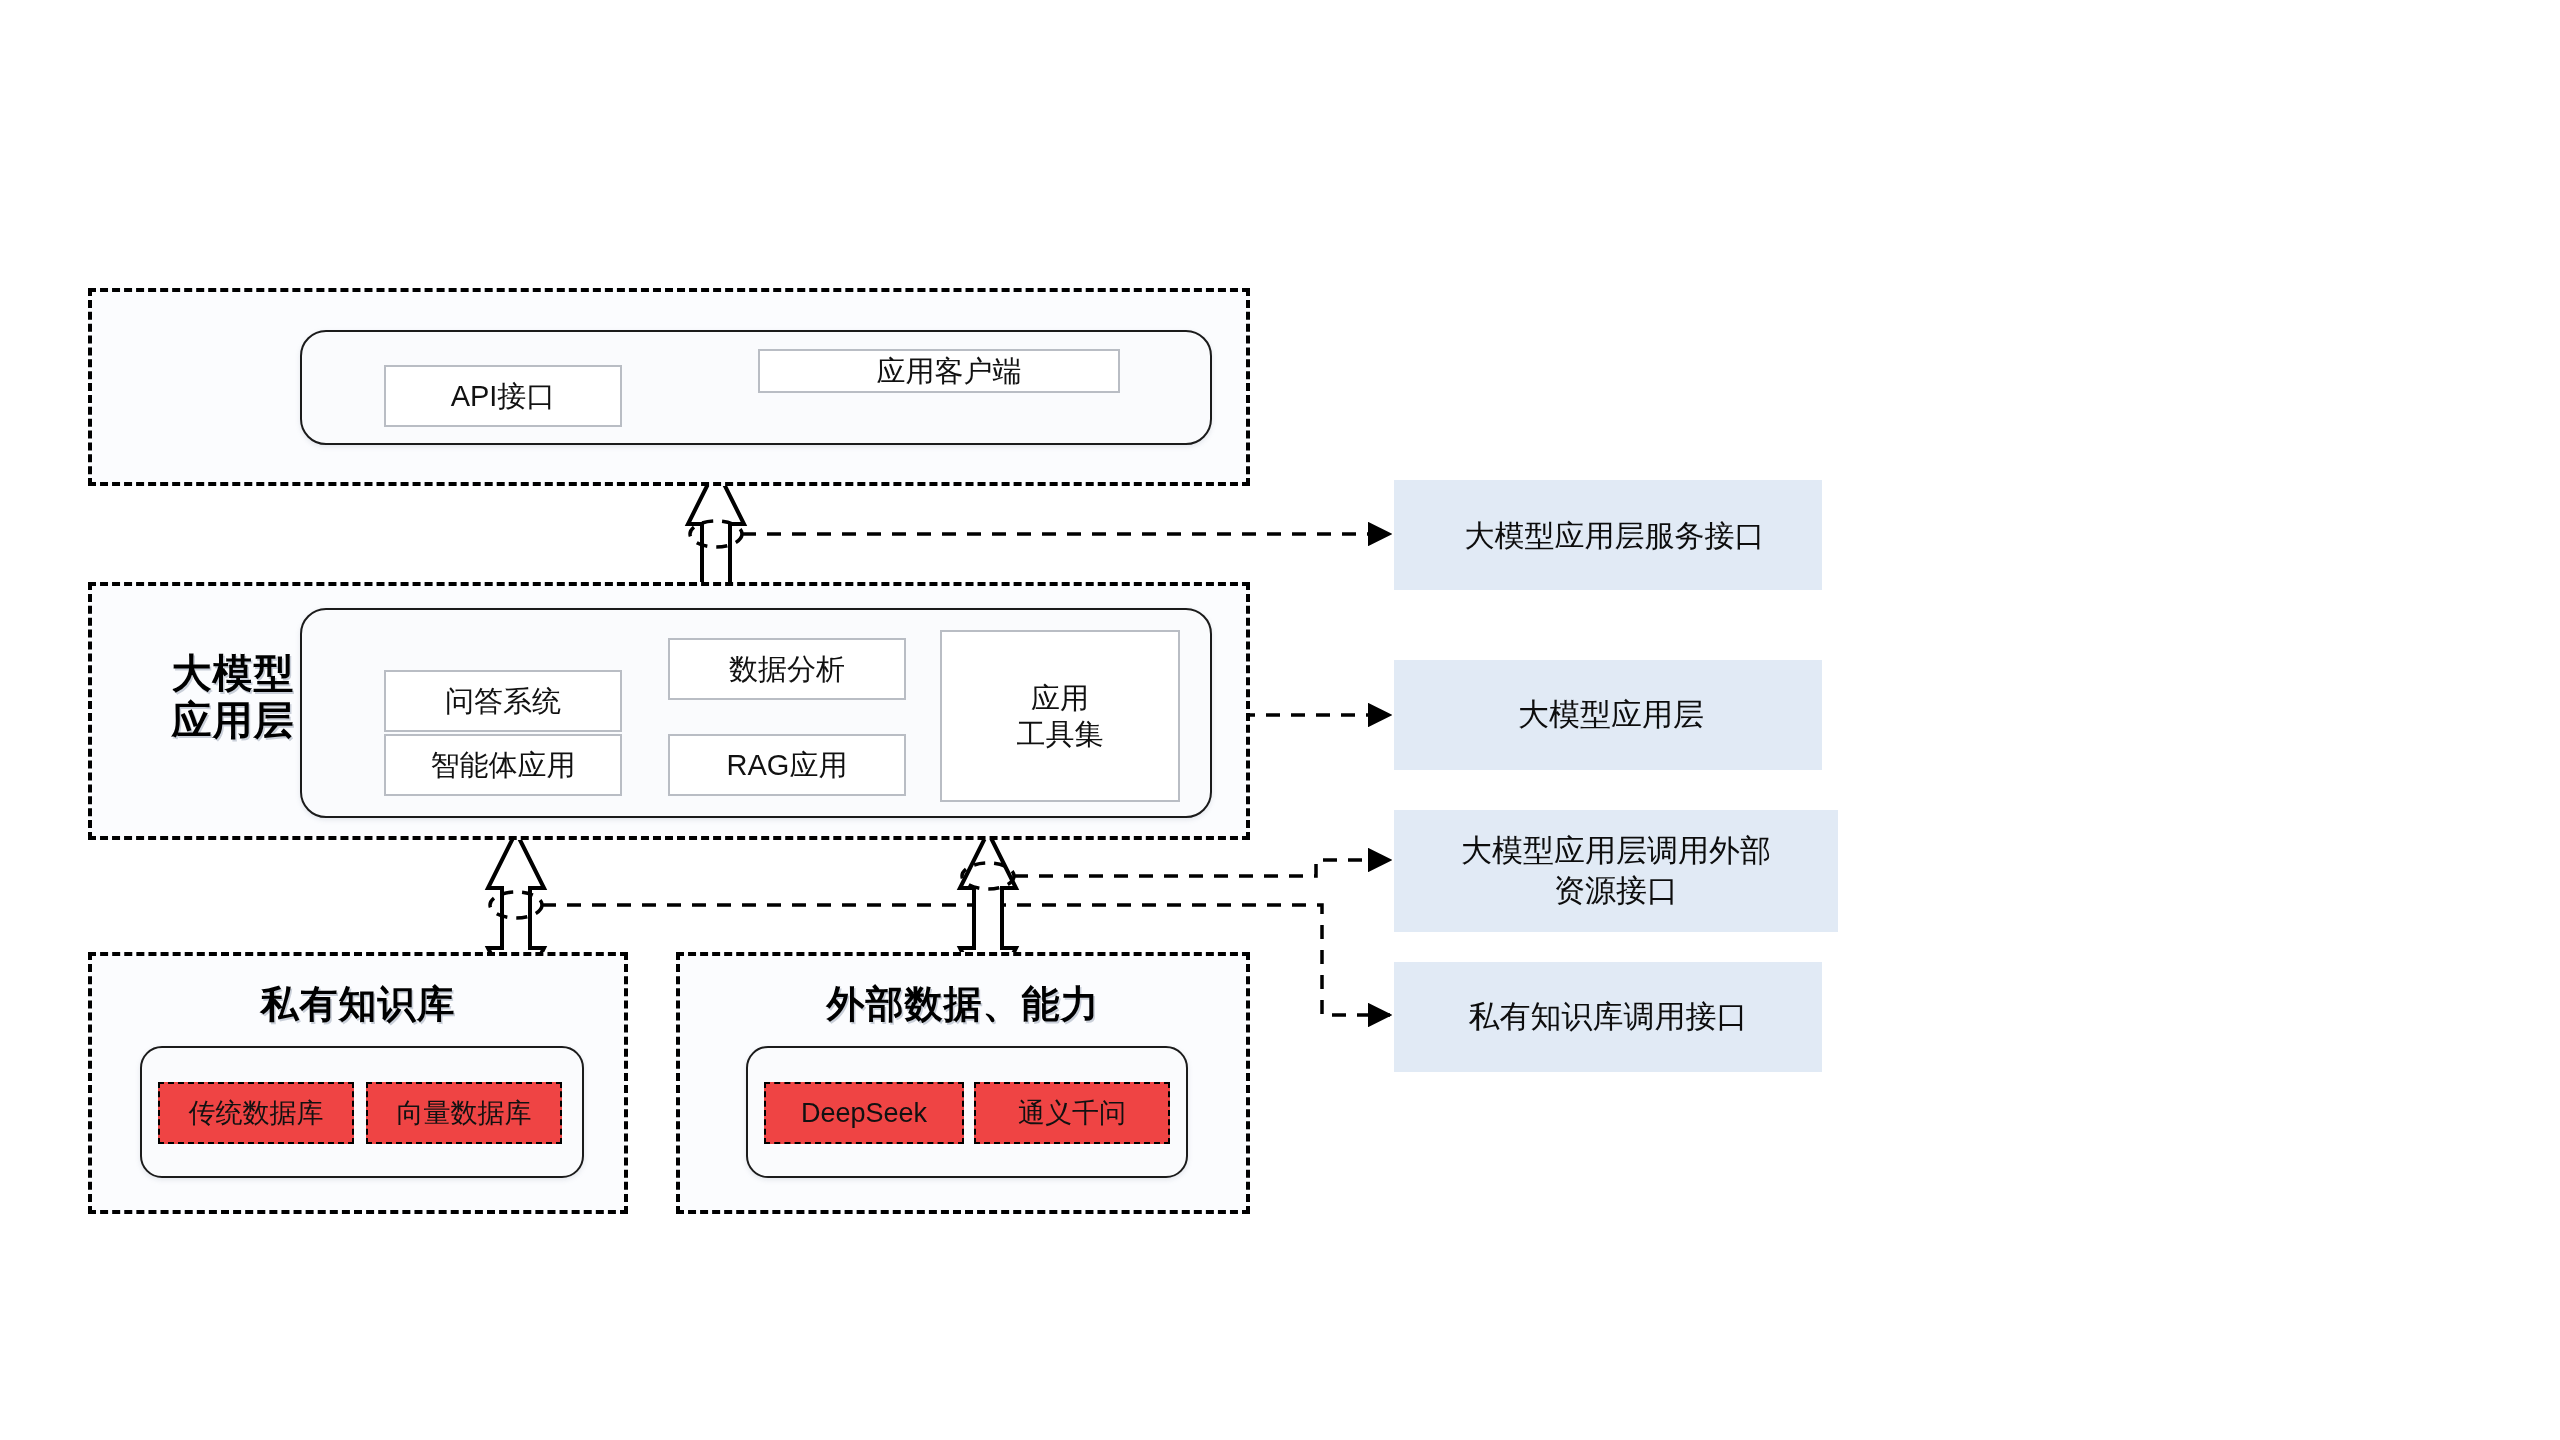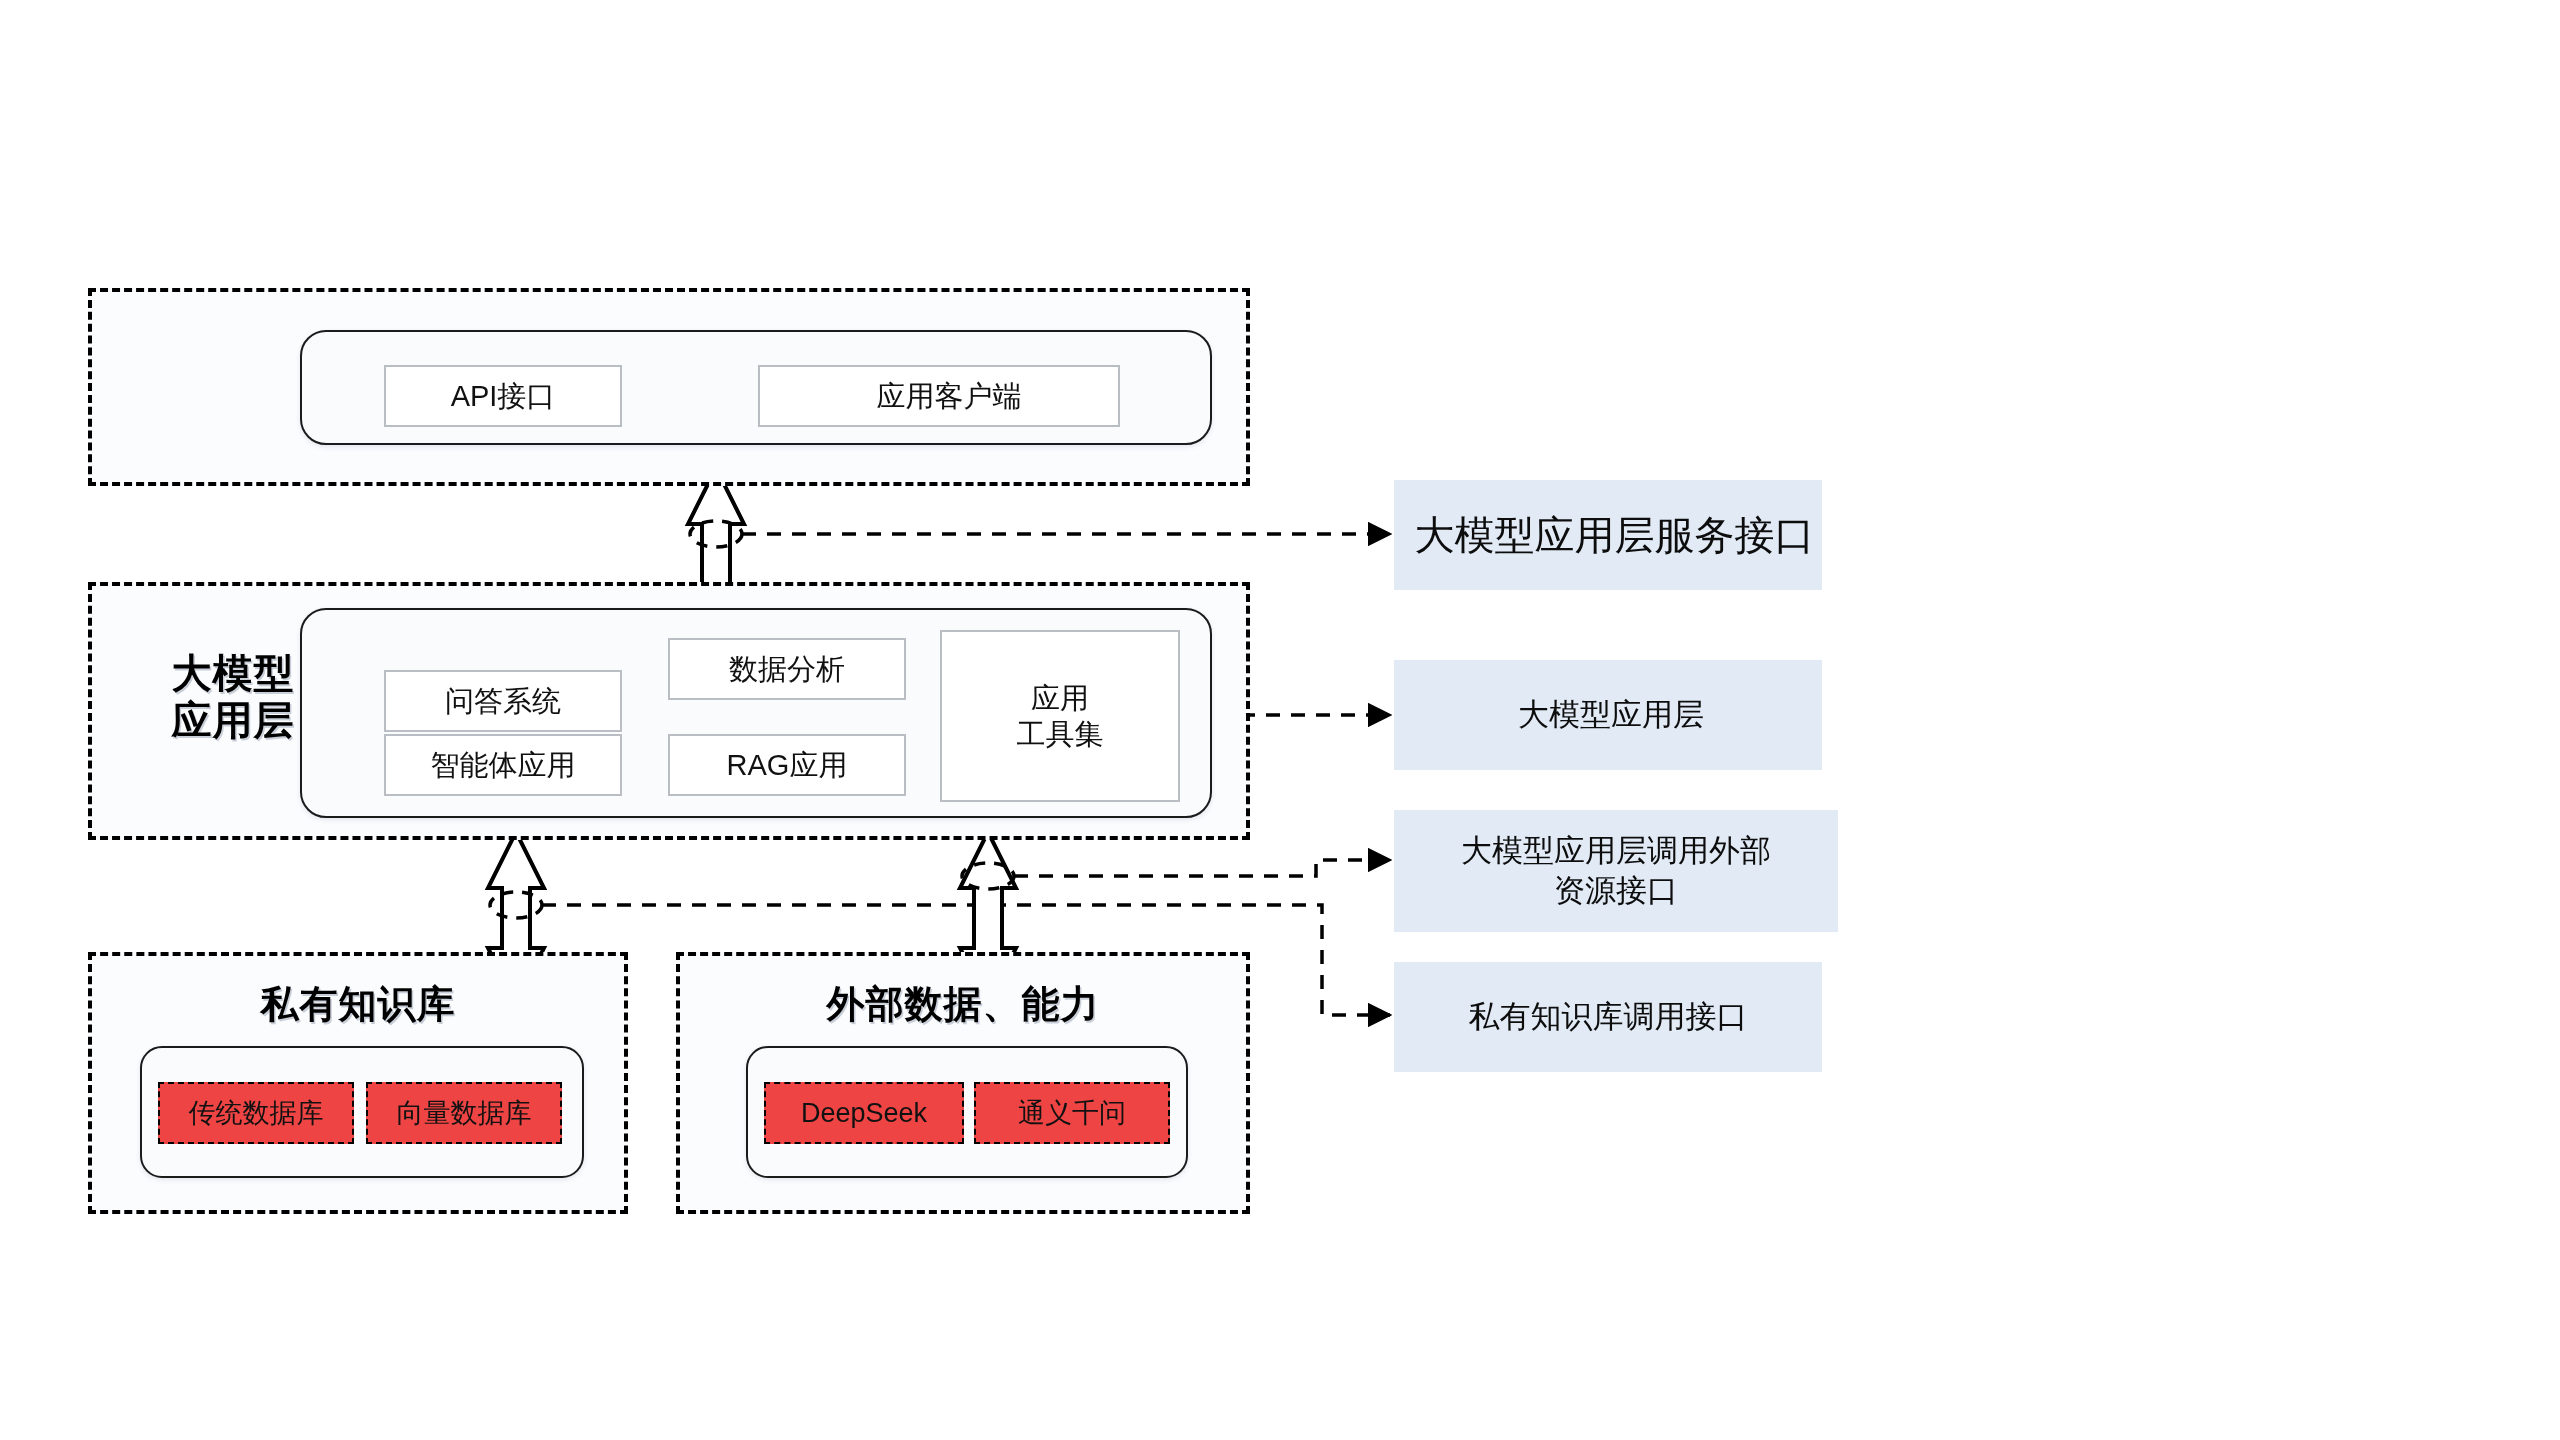--- a/index.html
+++ b/index.html
@@ -114,21 +114,21 @@
     <ellipse cx="988" cy="876" rx="26" ry="13" fill="none" stroke="#000000" stroke-width="3.5" stroke-dasharray="11 9"></ellipse>
 
     <path d="M 1014 876 L 1316 876 L 1316 860 L 1390 860" fill="none" stroke="#000000" stroke-width="3.5" stroke-dasharray="14 11" marker-end="url(#solidArrow)"></path>
   </svg>
 
   <div class="layer-box" style="left:88px;top:288px;width:1162px;height:198px;"></div>
 
   <div class="round-group" style="left:300px;top:330px;width:912px;height:115px;"></div>
 
   <div class="cell" style="left:384px;top:365px;width:238px;height:62px;font-size:29px;">API接口</div>
-  <div class="cell" style="left:758px;top:365px;width:362px;height:62px;font-size:29px;padding-left:20px;">应用客户端</div>
+  <div class="cell" style="left:758px;top:349px;width:362px;height:44px;font-size:29px;padding-left:20px;">应用客户端</div>
 
   <div class="layer-box" style="left:88px;top:582px;width:1162px;height:258px;"></div>
   <div class="layer-label" style="left:118px;top:650px;width:230px;font-size:40px;">大模型
 应用层</div>
 
   <div class="round-group" style="left:300px;top:608px;width:912px;height:210px;"></div>
 
   <div class="cell" style="left:384px;top:670px;width:238px;height:62px;font-size:29px;">问答系统</div>
   <div class="cell" style="left:668px;top:638px;width:238px;height:62px;font-size:29px;">数据分析</div>
   <div class="cell" style="left:384px;top:734px;width:238px;height:62px;font-size:29px;">智能体应用</div>
@@ -145,21 +145,21 @@
   <div class="cell-dashed" style="left:366px;top:1082px;width:196px;height:62px;font-size:27px;">向量数据库</div>
 
   <div class="layer-box" style="left:676px;top:952px;width:574px;height:262px;"></div>
   <div class="layer-label" style="left:676px;top:982px;width:574px;font-size:38px;">外部数据、能力</div>
 
   <div class="round-group" style="left:746px;top:1046px;width:442px;height:132px;border-radius:22px;"></div>
 
   <div class="cell-dashed" style="left:764px;top:1082px;width:200px;height:62px;font-size:27px;">DeepSeek</div>
   <div class="cell-dashed" style="left:974px;top:1082px;width:196px;height:62px;font-size:27px;">通义千问</div>
 
-  <div class="callout" style="left:1394px;top:480px;width:428px;height:110px;font-size:40px;padding-left:13px;">大模型应用层服务接口</div>
+  <div class="callout" style="left:1394px;top:480px;width:428px;height:110px;font-size:30px;padding-left:13px;">大模型应用层服务接口</div>
 
   <div class="callout" style="left:1394px;top:660px;width:428px;height:110px;font-size:31px;padding-left:6px;">大模型应用层</div>
 
   <div class="callout" style="left:1394px;top:810px;width:444px;height:122px;font-size:31px;">大模型应用层调用外部
 资源接口</div>
 
   <div class="callout" style="left:1394px;top:962px;width:428px;height:110px;font-size:31px;">私有知识库调用接口</div>
 
 </div>
 

